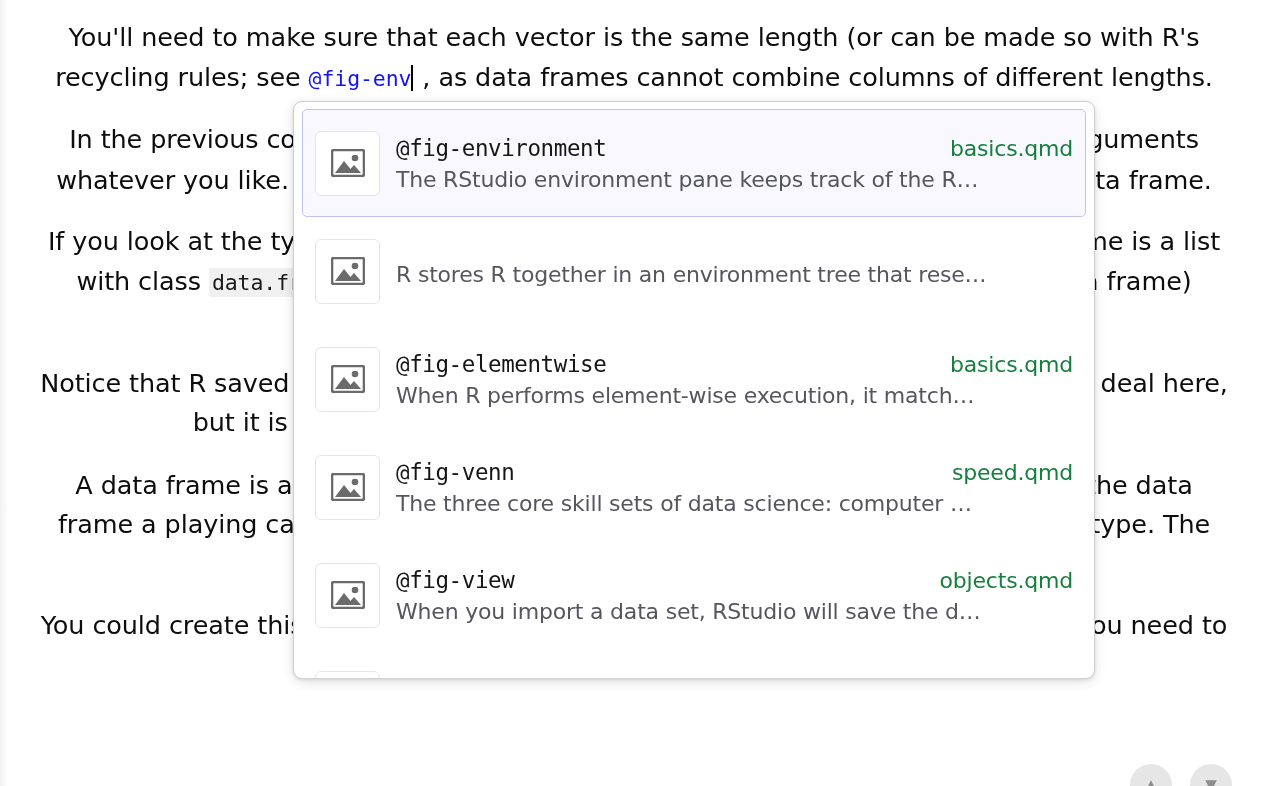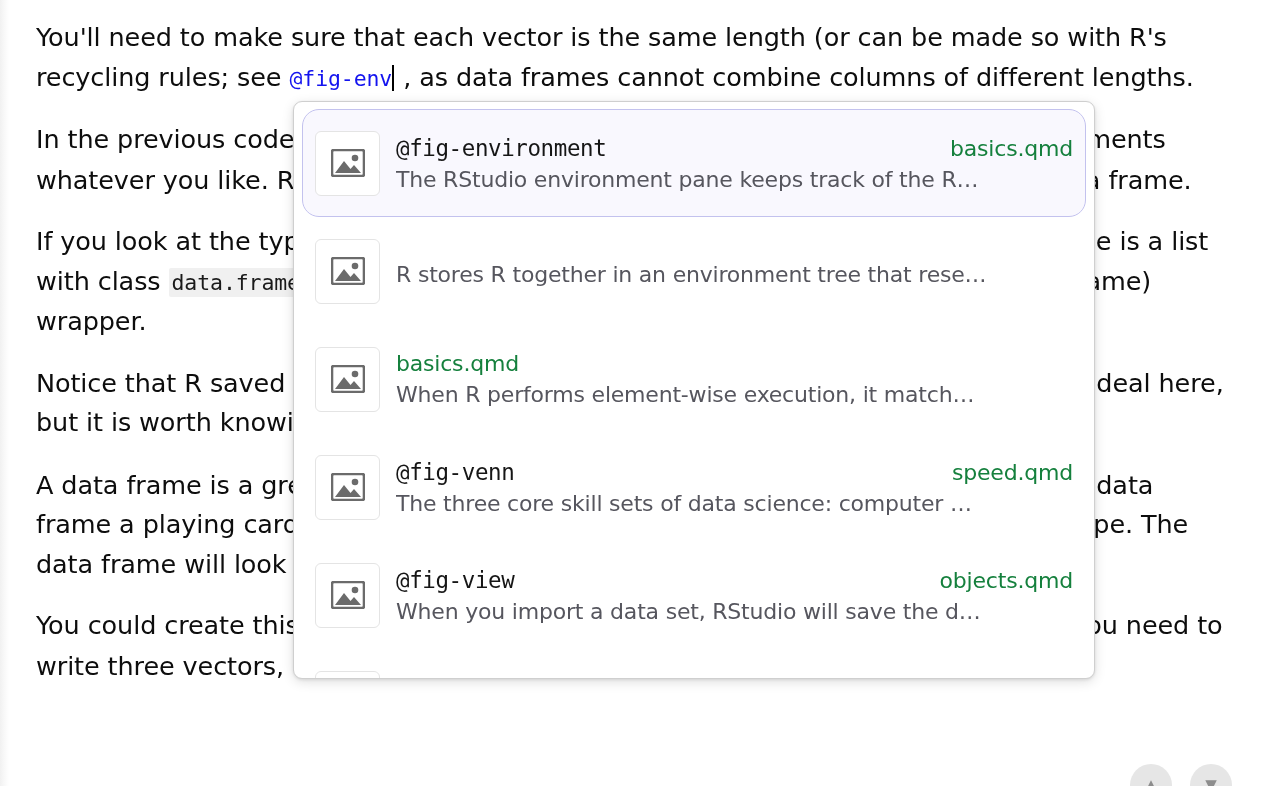--- a/index.html
+++ b/index.html
@@ -35,20 +35,21 @@
     box-sizing: border-box;
     z-index: 2;
   }
   .para {
     font-size: 25.5px;
     line-height: 39.5px;
     color: #0d0d0d;
     margin: 0 0 22px 0;
     letter-spacing: -0.1px;
     white-space: normal;
+    text-align: center;
   }
   .para.last { margin-bottom: 0; }
 
   code.inline {
     font-family: "DejaVu Sans Mono", "Liberation Mono", monospace;
     font-size: 21.5px;
     background: #f0f0f0;
     color: #1a1a1a;
     padding: 2px 3px;
     border-radius: 2px;
@@ -89,21 +90,21 @@
   .ac-list {
     padding: 7px 8px 0 8px;
     box-sizing: border-box;
   }
   .ac-item {
     display: flex;
     align-items: center;
     gap: 16px;
     padding: 0 12px;
     border: 1.5px solid transparent;
-    border-radius: 17px;
+    border-radius: 5px;
     box-sizing: border-box;
     height: 108px;
   }
   .ac-item.selected {
     background: #f9f8fe;
     border-color: #c3c2ee;
   }
 
   .ac-thumb {
     flex: 0 0 auto;
@@ -226,20 +227,21 @@
       <div class="ac-item">
         <div class="ac-thumb">
           <svg width="34" height="28" viewBox="0 0 34 28">
             <rect x="1" y="1" width="32" height="26" rx="2" fill="none" stroke="#6b6b6b" stroke-width="2.6"></rect>
             <path d="M4 24 L13 12 L19.5 20 L23 16 L30 24 Z" fill="#6b6b6b"></path>
             <circle cx="24" cy="9" r="3.3" fill="#6b6b6b"></circle>
           </svg>
         </div>
         <div class="ac-body">
           <div class="ac-row-top">
+            <span class="ac-id">@fig-elementwise</span>
             <span class="ac-file">basics.qmd</span>
           </div>
           <div class="ac-desc">When R performs element-wise execution, it match…</div>
         </div>
       </div>
       <div class="ac-item">
         <div class="ac-thumb">
           <svg width="34" height="28" viewBox="0 0 34 28">
             <rect x="1" y="1" width="32" height="26" rx="2" fill="none" stroke="#6b6b6b" stroke-width="2.6"></rect>
             <path d="M4 24 L13 12 L19.5 20 L23 16 L30 24 Z" fill="#6b6b6b"></path>

